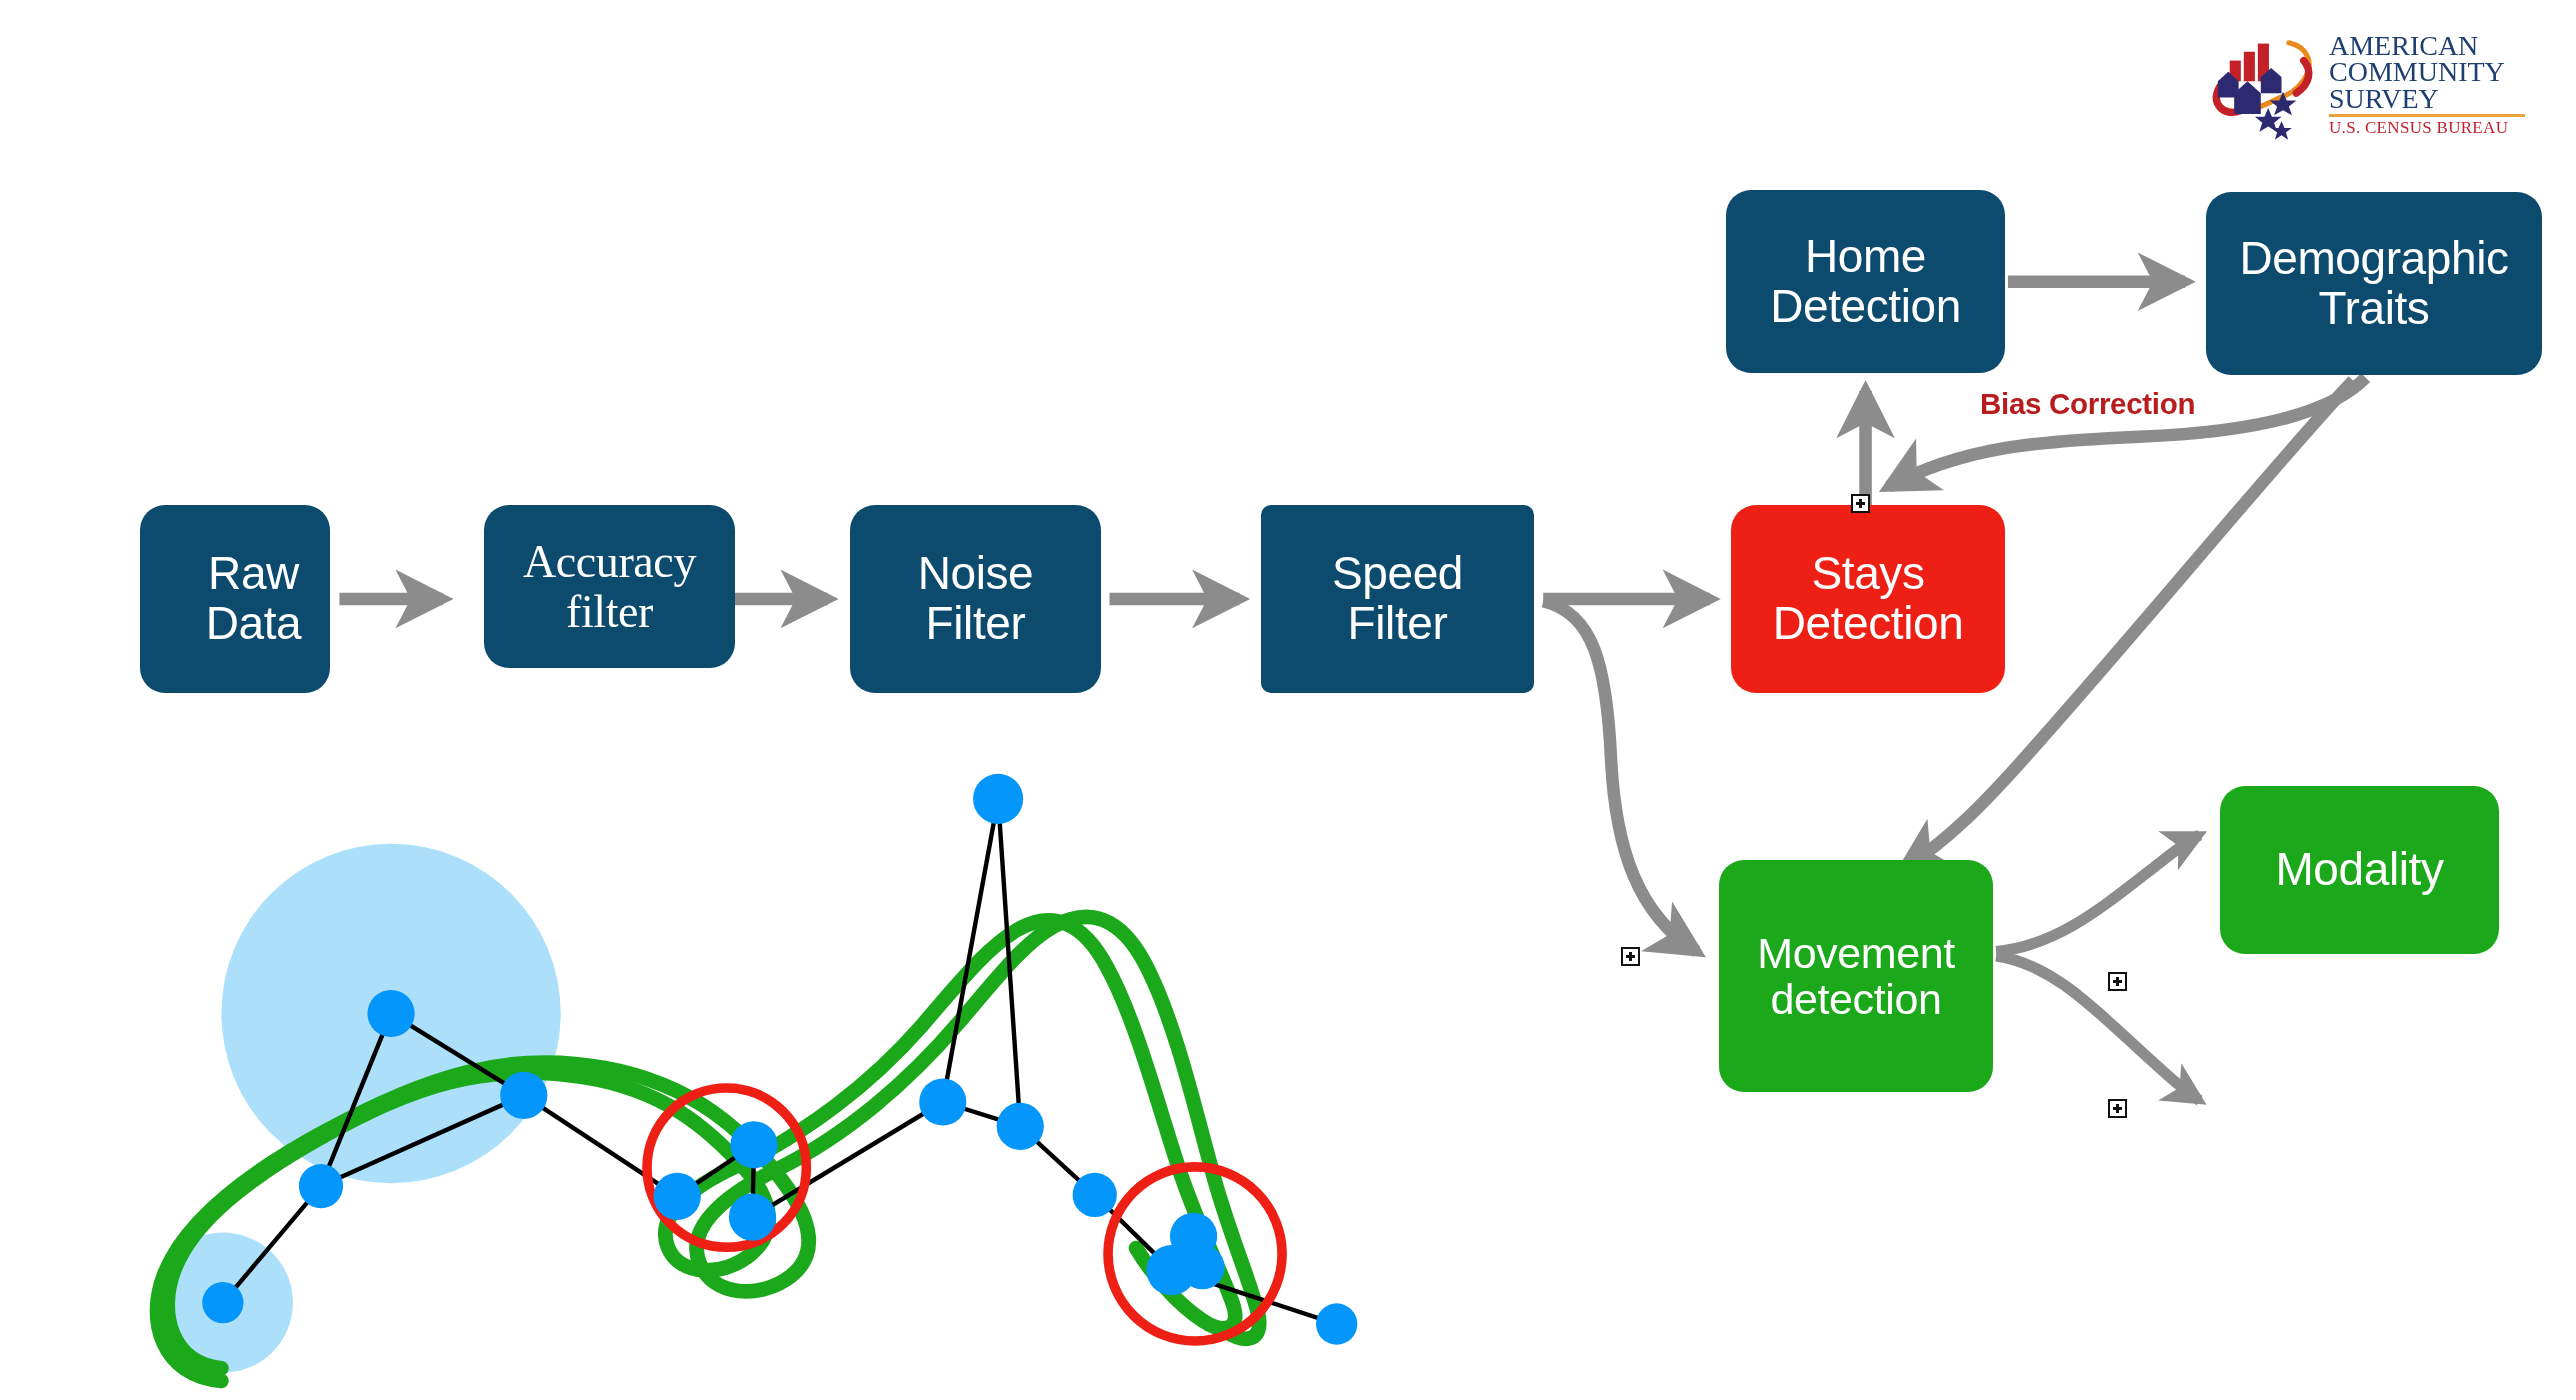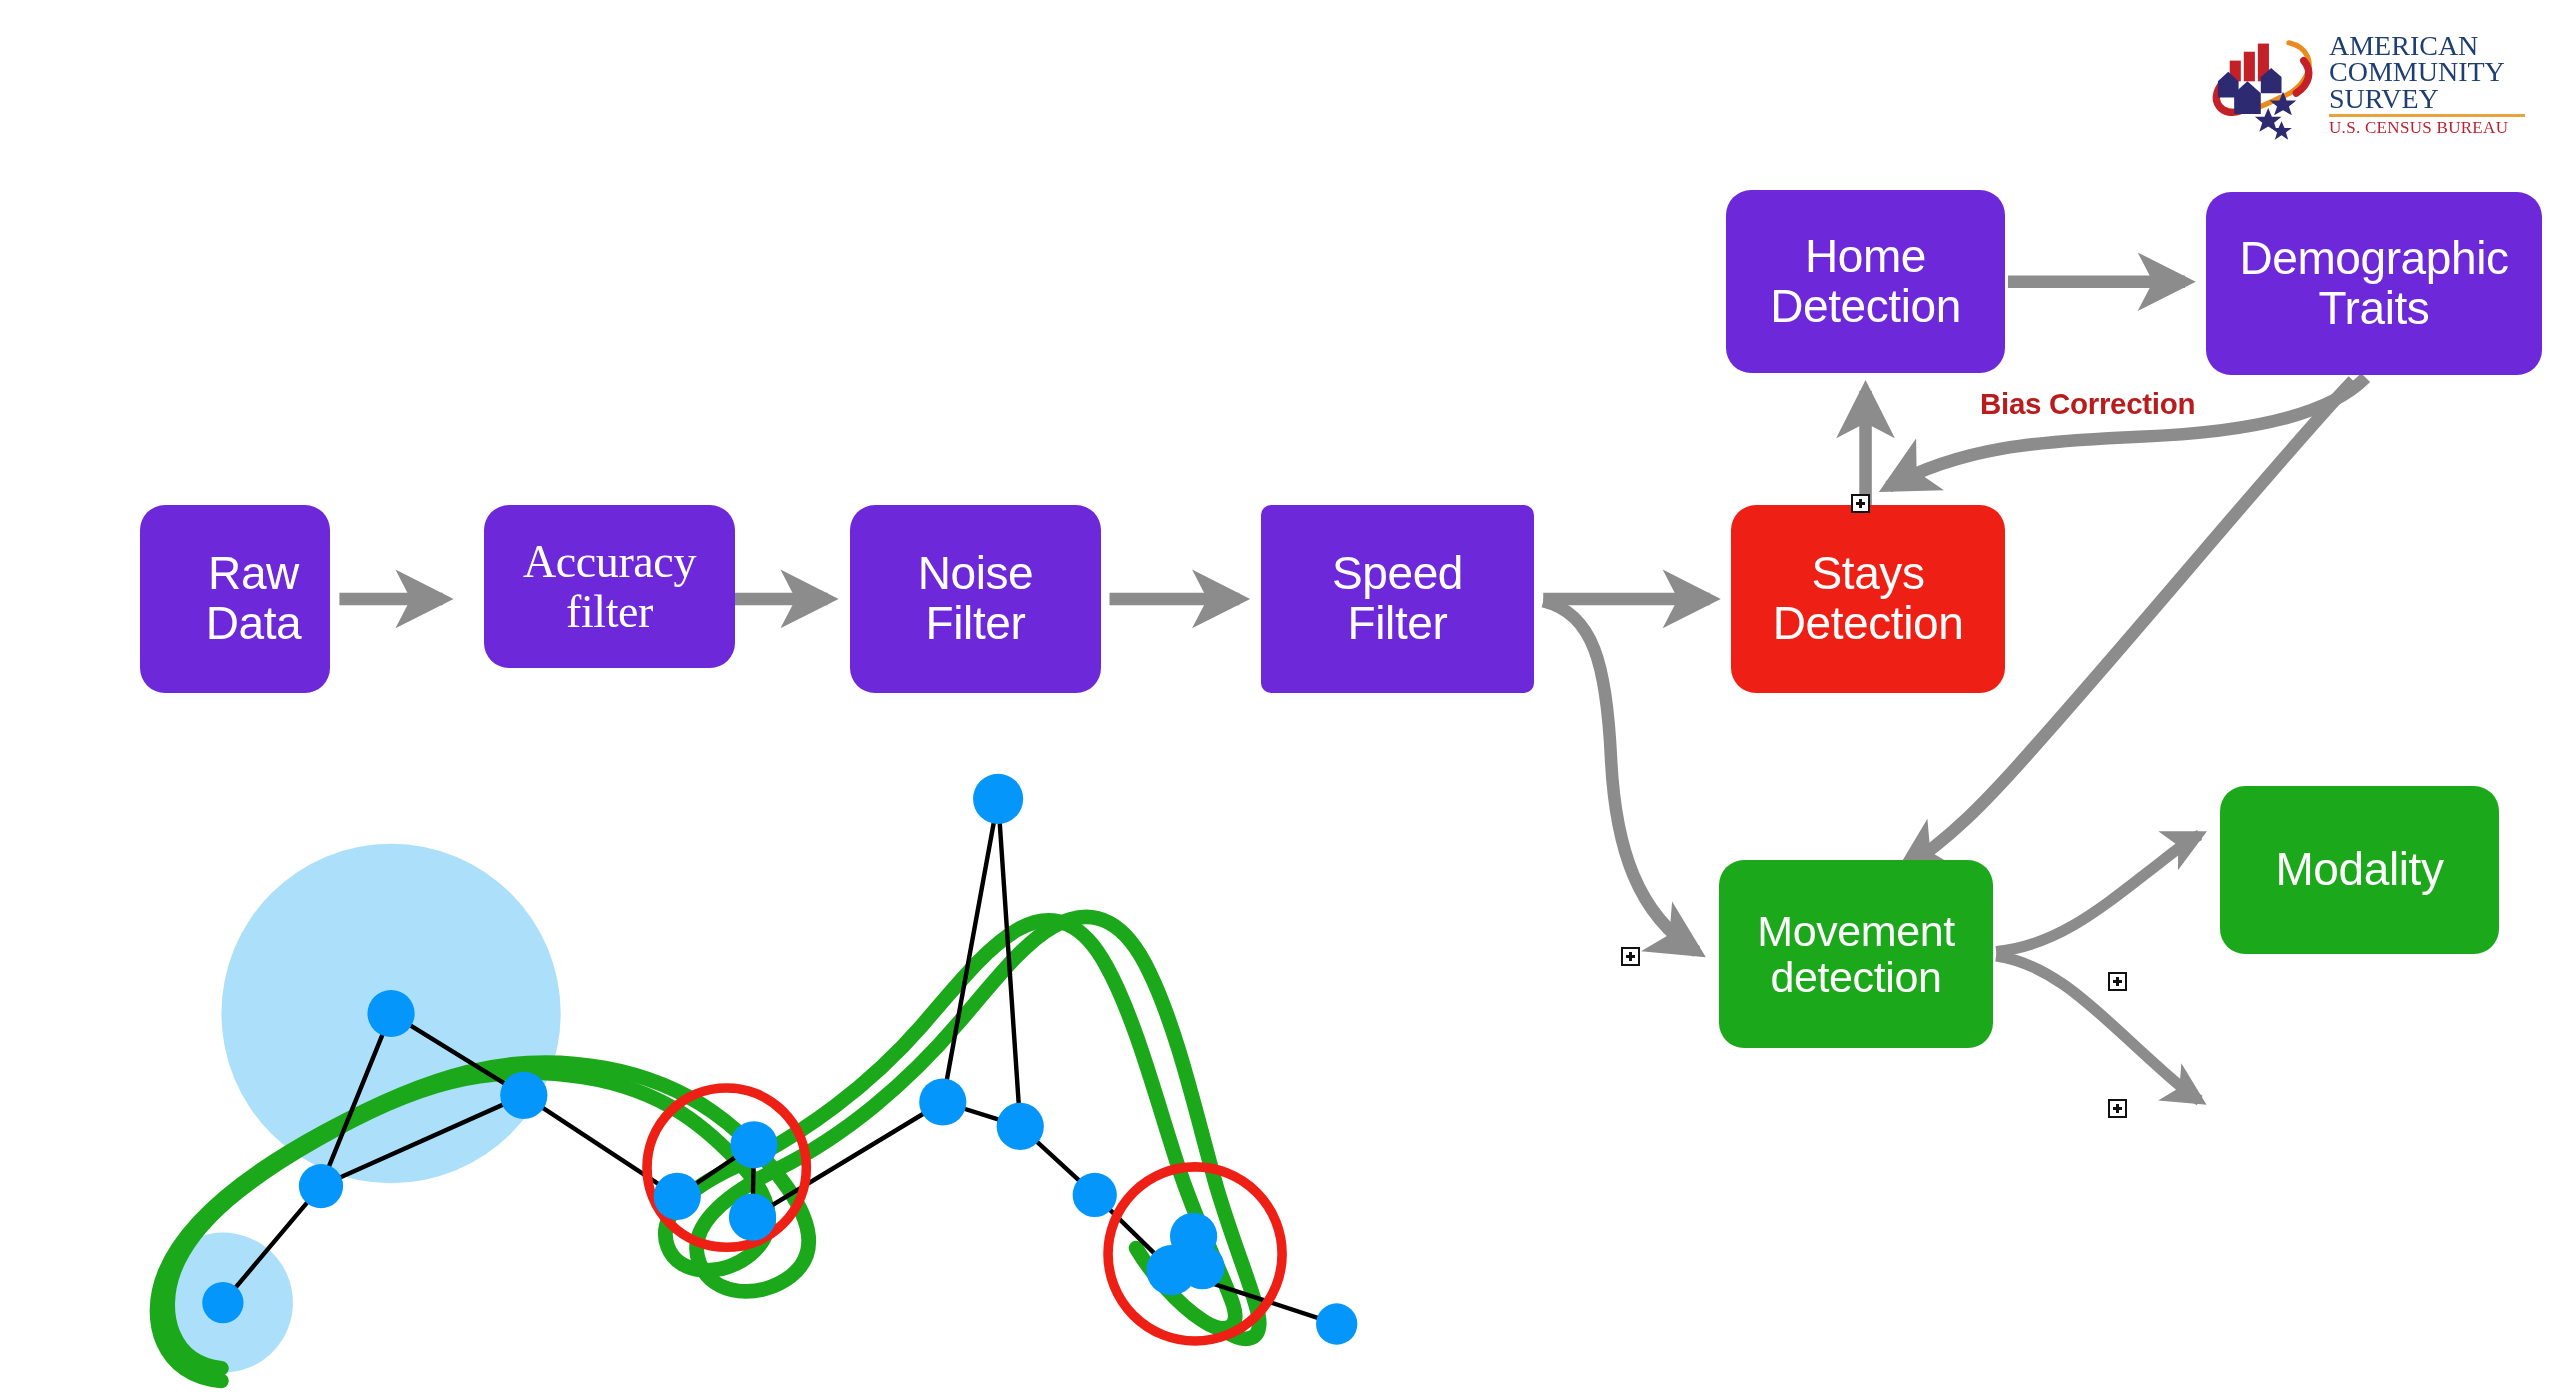--- a/index.html
+++ b/index.html
@@ -15,21 +15,21 @@
     border-radius:25px;
     color:#ffffff;
     font-weight:400;
     line-height:1.08;
     text-align:center;
     letter-spacing:-0.4px;
     box-sizing:border-box;
     white-space:pre-line;
     user-select:none;
   }
-  .node.blue{background:#6d28d9;}
+  .node.blue{background:#0c4a6e;}
   .node.red {background:#ee2015;}
   .node.green{background:#1ca81b;border-radius:25px;}
 
   
   #wires{position:absolute;left:0;top:0;width:2576px;height:1400px;overflow:visible;}
 
   
   .edge-label{
     position:absolute;
     color:#b91c1c;
@@ -202,21 +202,21 @@
 
   <div class="node red" style="left:1731px;top:505px;width:274px;height:188px;font-size:46px;">Stays
 Detection</div>
 
   <div class="node blue" style="left:1726px;top:190px;width:279px;height:183px;font-size:46px;">Home
 Detection</div>
 
   <div class="node blue" style="left:2206px;top:192px;width:336px;height:183px;font-size:46px;">Demographic
 Traits</div>
 
-  <div class="node green" style="left:1719px;top:860px;width:274px;height:188px;font-size:43px;">Movement
+  <div class="node green" style="left:1719px;top:860px;width:274px;height:232px;font-size:43px;">Movement
 detection</div>
 
   <div class="node green" style="left:2220px;top:786px;width:279px;height:168px;font-size:46px;">Modality</div>
 
 
   <div class="edge-label" style="left:1980px;top:387px;">Bias Correction</div>
 
   <div class="plus-handle" style="left:1851px;top:494px;"></div>
   <div class="plus-handle" style="left:1621px;top:947px;"></div>
   <div class="plus-handle" style="left:2108px;top:972px;"></div>

